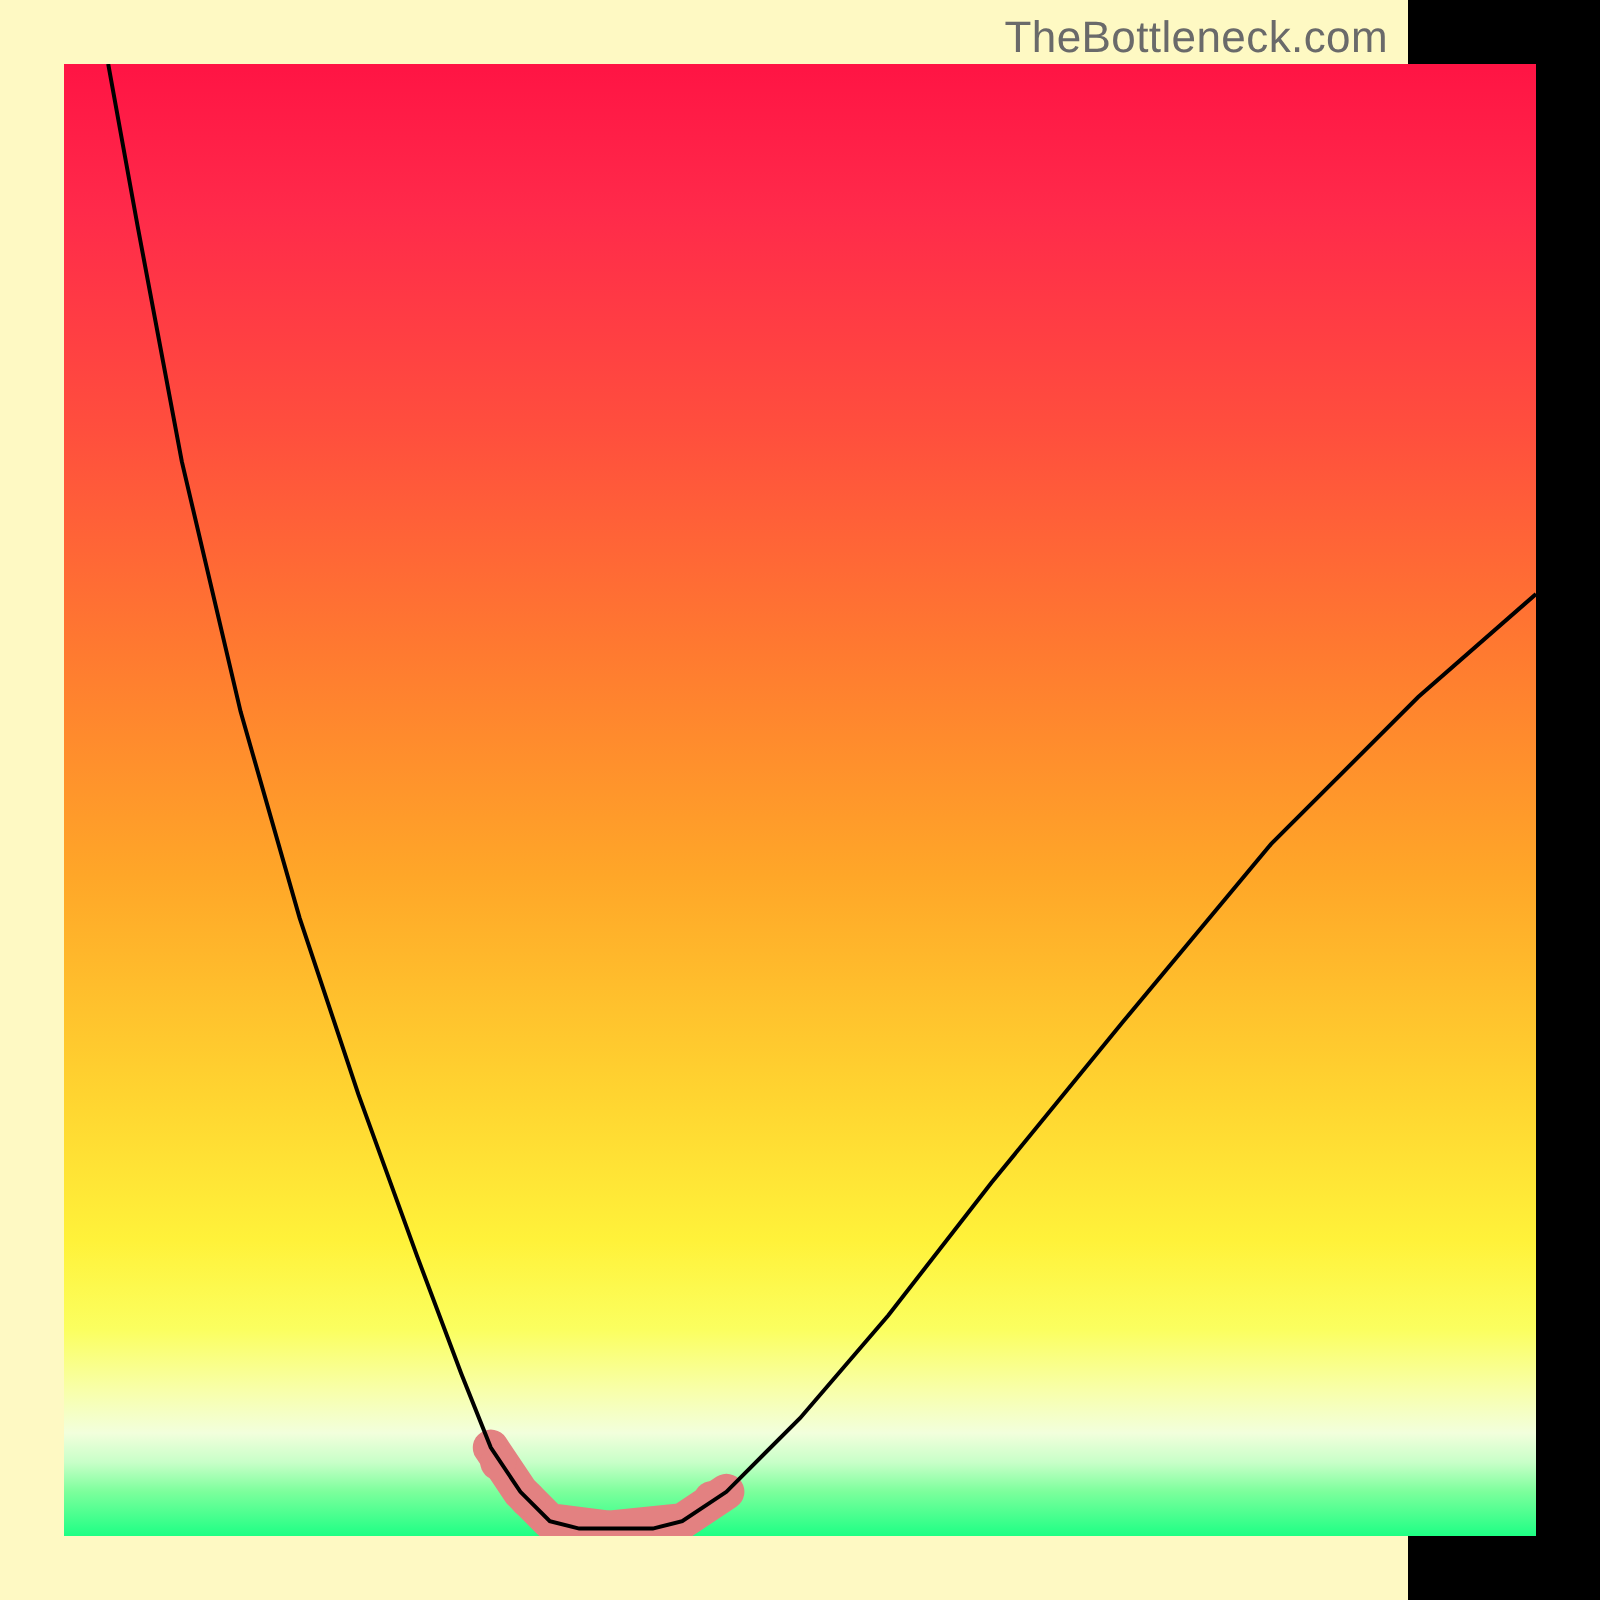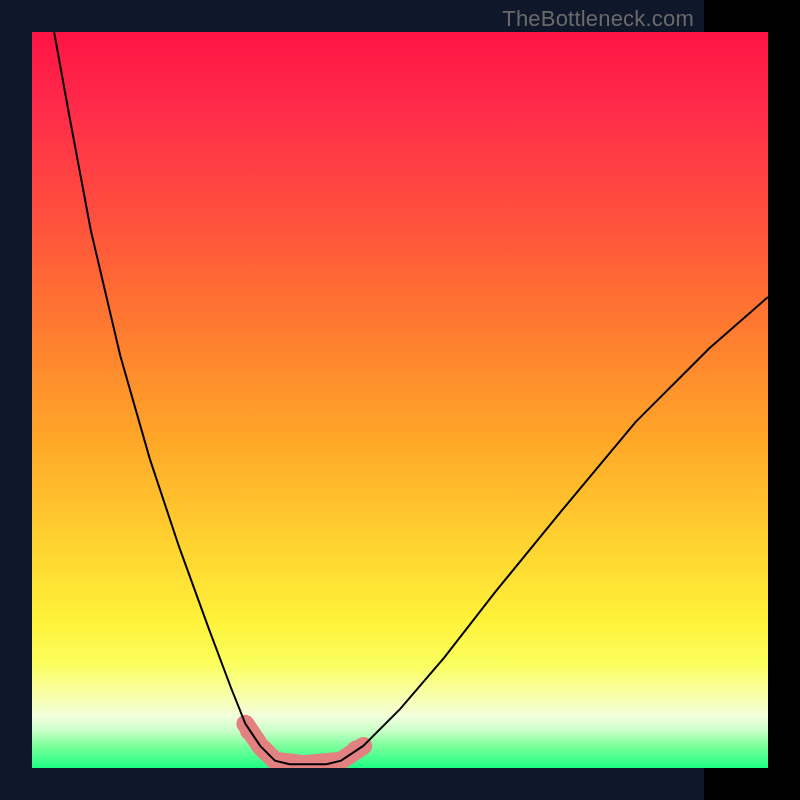--- a/index.html
+++ b/index.html
@@ -10,21 +10,21 @@
     background: #000;
     overflow: hidden;
     font-family: Arial, Helvetica, sans-serif;
   }
   .frame {
     position: absolute;
     left: 0;
     top: 0;
     width: 704px;
     height: 800px;
-    background: #0f172a;
+    background: #fef9c3;
     text-align: center;
   }
   .plot {
     position: absolute;
     left: 32px;
     top: 32px;
     width: 736px;
     height: 736px;
     
     background: linear-gradient(

